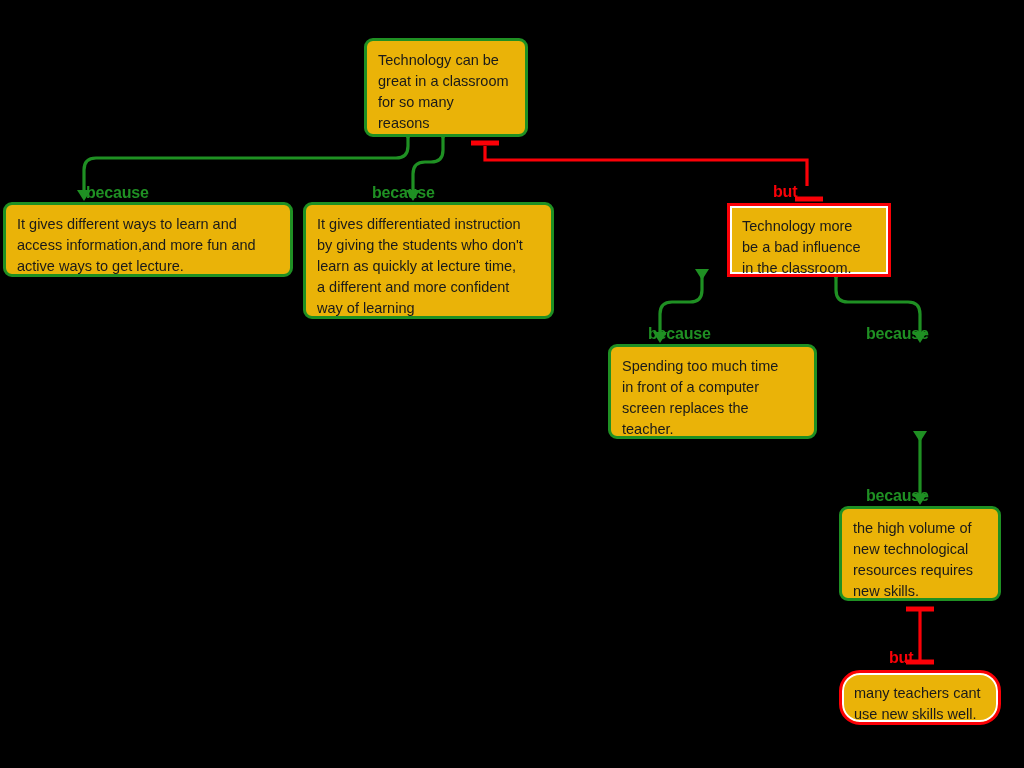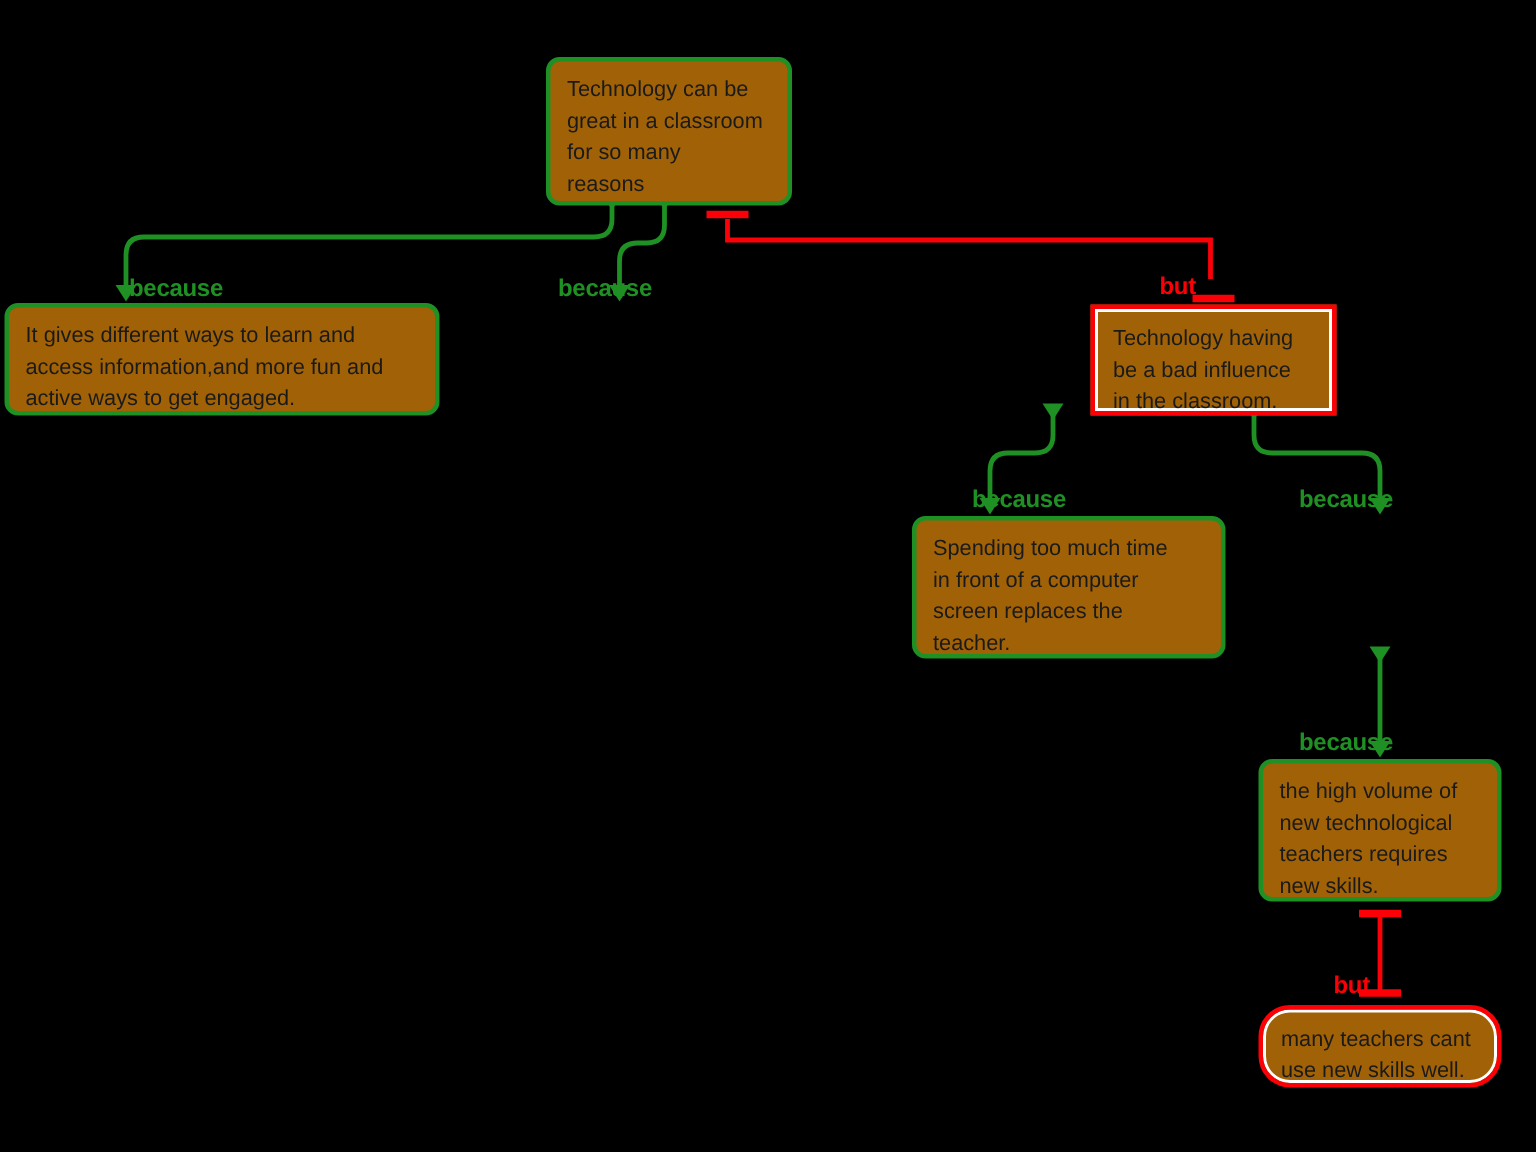--- a/index.html
+++ b/index.html
@@ -1,21 +1,21 @@
 <!DOCTYPE html>
 <html><head>
 <meta charset="utf-8">
 <style>
   html,body{margin:0;padding:0;background:#000;}
   body{width:1024px;height:768px;overflow:hidden;
        font-family:"Liberation Sans",sans-serif;position:relative;}
   #canvas{position:absolute;inset:0;width:1024px;height:768px;}
   svg#wires{position:absolute;left:0;top:0;width:1024px;height:768px;}
 
-  .node{position:absolute;background:#a16207;box-sizing:border-box;}
+  .node{position:absolute;background:#eab308;box-sizing:border-box;}
   .node.support{border:3px solid #1f9023;border-radius:9px;}
   .node.objection{border:3px solid #fb0007;border-radius:0;
                   box-shadow:inset 0 0 0 2px #ffffff;}
   .node .txt{display:block;color:#1a1a1a;font-size:14.5px;line-height:21px;
              padding:9px 11px 8px 11px;white-space:pre-line;}
   .node.objection .txt{padding:10px 12px 9px 12px;}
 
   .edge-label{position:absolute;font-size:16px;font-weight:bold;
               letter-spacing:-0.2px;line-height:10px;white-space:nowrap;}
   .edge-label.because{color:#1f9023;}
@@ -82,42 +82,49 @@
   <div class="node support" style="left:364px;top:38px;width:164px;height:99px;">
     <span class="txt">Technology can be
 great in a classroom
 for so many
 reasons</span>
   </div>
 
   <div class="node support" style="left:3px;top:202px;width:290px;height:75px;">
     <span class="txt">It gives different ways to learn and
 access information,and more fun and
-active ways to get engaged.</span>
+active ways to get lecture.</span>
   </div>
 
+  <div class="node support" style="left:303px;top:202px;width:251px;height:117px;">
+    <span class="txt">It gives differentiated instruction
+by giving the students who don't
+learn as quickly at lecture time,
+a different and more confident
+way of learning</span>
+  </div>
 
   <div class="node objection" style="left:727px;top:203px;width:164px;height:74px;">
-    <span class="txt">Technology having
+    <span class="txt">Technology more
 be a bad influence
 in the classroom.</span>
   </div>
 
   <div class="node support" style="left:596px;top:344px;width:209px;height:95px;margin-left:12px;">
     <span class="txt">Spending too much time
 in front of a computer
 screen replaces the
 teacher.</span>
   </div>
 
 
   <div class="node support" style="left:839px;top:506px;width:162px;height:95px;">
     <span class="txt">the high volume of
 new technological
-teachers requires
+resources requires
 new skills.</span>
   </div>
 
   <div class="node objection" style="left:839px;top:670px;width:162px;height:55px;border-radius:21px;">
     <span class="txt">many teachers cant
 use new skills well.</span>
   </div>
 
   <span class="edge-label because" style="left:86px;top:188px;">because</span>
   <span class="edge-label because" style="left:372px;top:188px;">because</span>

